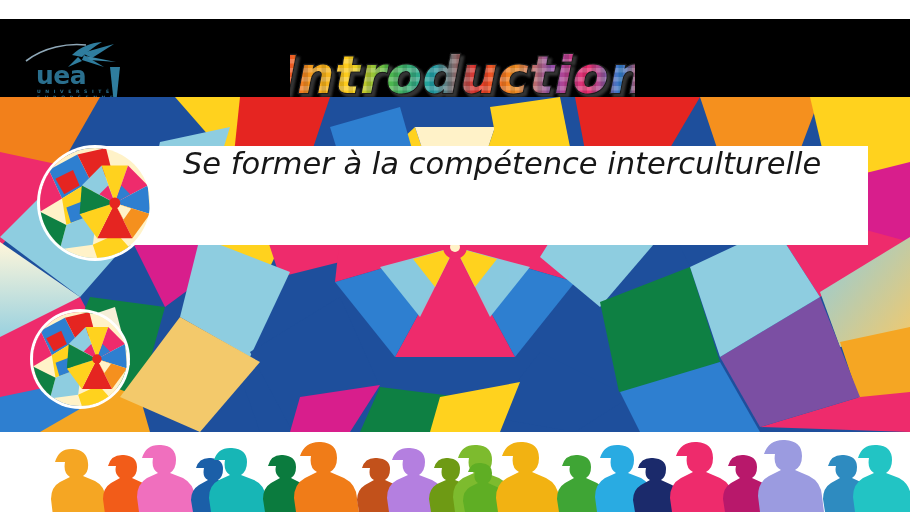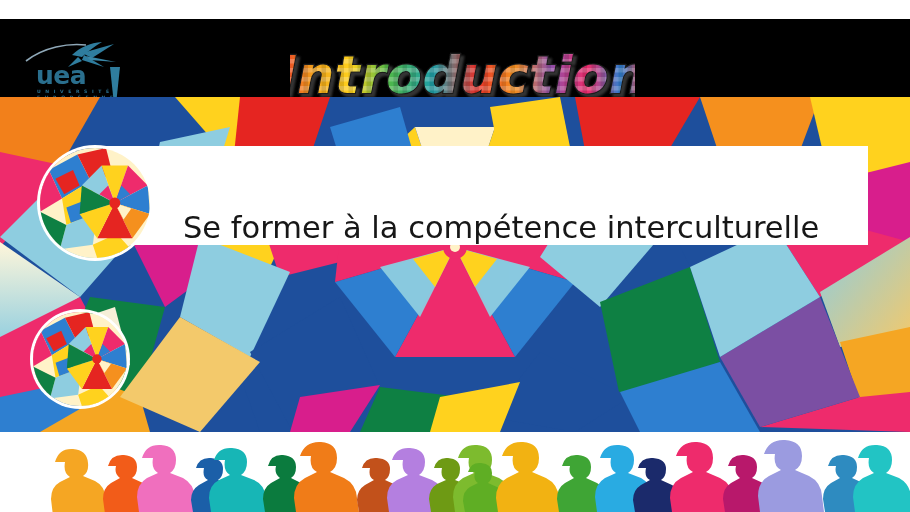--- a/index.html
+++ b/index.html
@@ -23,21 +23,21 @@
 
   
   #title-wrap{position:absolute;left:290px;top:22px;width:345px;height:68px;}
   #title-svg{display:block;width:345px;height:68px;}
 
   
   #band{position:absolute;left:0;top:97px;width:910px;height:335px;overflow:hidden;background:#1e4f9c;}
   #band-svg{position:absolute;left:0;top:0;width:910px;height:335px;}
 
   
-  .plate{position:absolute;background:#ffffff;display:flex;align-items:flex-end;}
+  .plate{position:absolute;background:#ffffff;display:flex;align-items:flex-start;font-style:italic;}
   #plate1{left:103px;top:146px;width:765px;height:99px;}
   #plate2{left:103px;top:316px;width:765px;height:70px;}
   .plate .ptext{font-family:"DejaVu Sans",sans-serif;font-size:30px;color:#171717;
                 white-space:nowrap;font-weight:400;}
   #plate1 .ptext{padding-left:80px;font-size:30.5px;}
   #plate2 .ptext{padding-left:90px;font-size:30.5px;}
 
   
   .bullet{position:absolute;border-radius:50%;overflow:hidden;
           box-shadow:0 0 0 3px #ffffff;}

